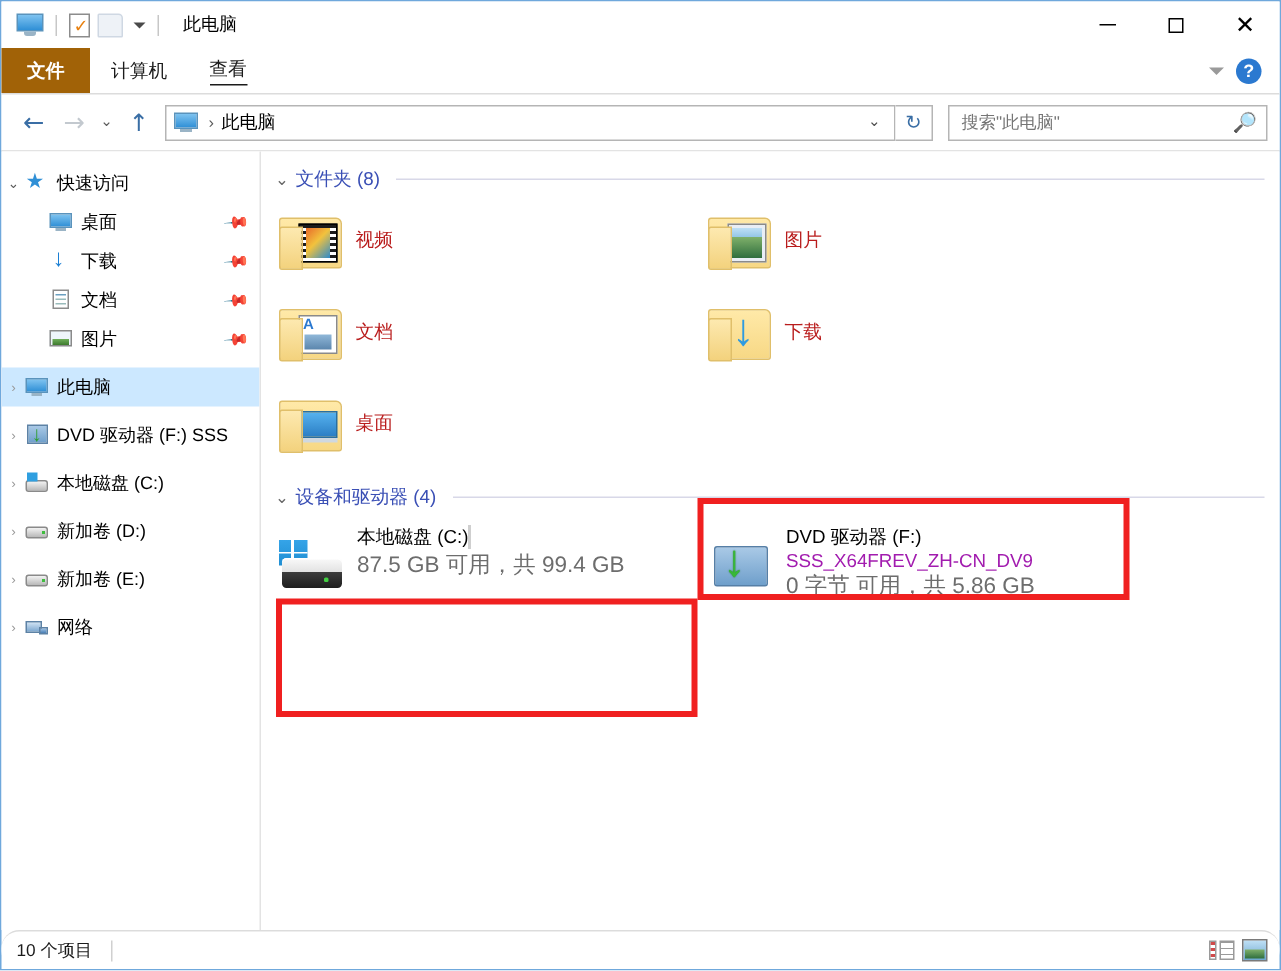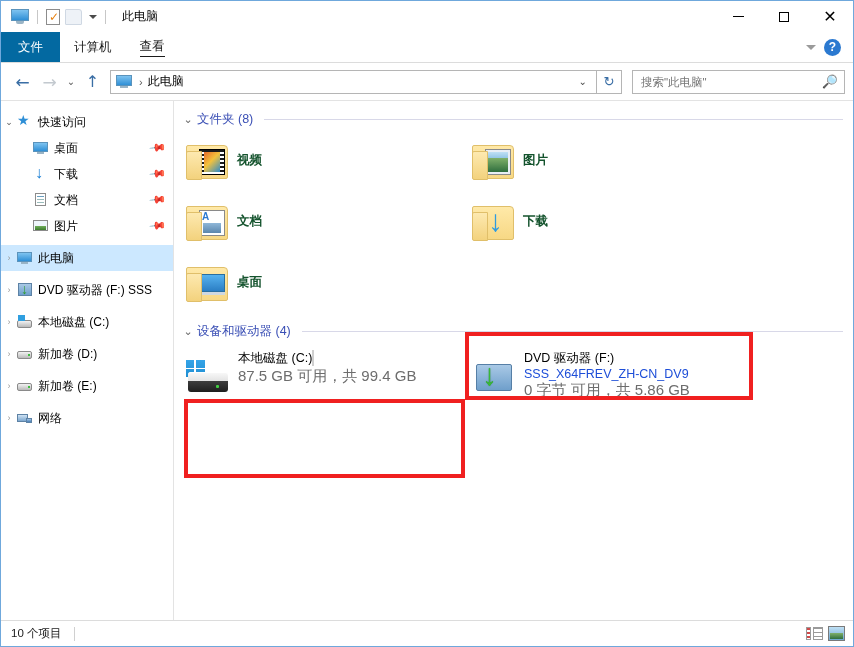--- a/index.html
+++ b/index.html
@@ -75,21 +75,21 @@
   .winbtn .x { font-size:16px; line-height:16px; font-family:"DejaVu Sans",sans-serif; }
 
   
   .ribbon {
     height: 30px; display:flex; align-items:stretch; background:#fff;
     border-bottom: 1px solid #dcdcdc; flex:0 0 auto; position:relative;
   }
   .tab {
     display:flex; align-items:center; padding: 0 14px; font-size:12.5px; color:#1b1b1b;
   }
-  .tab.file { background:#0369a1; color:#fff; padding: 0 17px; }
+  .tab.file { background:#a16207; color:#fff; padding: 0 17px; font-weight: bold; }
   .tab.view span { border-bottom:1px solid #1b1b1b; padding-bottom:1px;}
   .ribbon-right { position:absolute; right:6px; top:0; height:30px; display:flex; align-items:center; gap:8px;}
   .chev-down {
     width:0;height:0;border-left:5px solid transparent;border-right:5px solid transparent;
     border-top:5px solid #9a9a9a;
   }
   .help-btn {
     width:17px;height:17px;border-radius:50%;background:#2b79d0;color:#fff;
     font-size:12px; font-weight:bold; display:flex;align-items:center;justify-content:center;
     margin-right:6px;
@@ -194,21 +194,21 @@
   }
   .group-hdr .gtxt { color:#3a4fb5; font-size:12.5px; white-space:nowrap; }
   .group-hdr .gline { flex:1 1 auto; height:1px; background:#d8d8e8; margin-left:8px; }
 
   .grid { display:flex; flex-wrap:wrap; padding-left: 4px; }
   .cell {
     width: 286px; height: 62px; display:flex; align-items:center; box-sizing:border-box;
     padding-left: 6px;
   }
   .cell.folder { height: 61px; }
-  .cell .fname { font-size:12.5px; color:#14532d; margin-left:8px;font-weight:bold; }
+  .cell .fname { font-size:12.5px; color:#b91c1c; margin-left:8px; }
 
   
   .folder-ico { width:45px; height:38px; position:relative; flex:0 0 45px; }
   .folder-ico .back {
     position:absolute; left:2px; top:3px; width:40px; height:32px;
     background:linear-gradient(#ffe9a8,#f7d885); border:1px solid #e0bf6a;
     border-radius:2px 4px 2px 2px;
   }
   .folder-ico .front {
     position:absolute; left:2px; top:9px; width:14px; height:27px;
@@ -263,37 +263,37 @@
     position:absolute; left:6px; top:6px; width:36px; height:27px;
     background:linear-gradient(#a9c9e6,#6f9fcb); border:1px solid #567fa6; box-sizing:border-box;
     border-radius:2px;
   }
   .dvd-ico .arrow {
     position:absolute; left:12px; top:2px; color:#38b838; font-size:30px; line-height:30px;
     font-weight:bold; text-shadow: 0 0 1px #1c7a1c;
   }
   .drive-info { margin-left:6px; flex:1 1 auto; min-width:0; padding-top:2px;}
   .drive-name { font-size:12.5px; color:#000; white-space:nowrap; }
-  .drive-sub { font-size:12.5px; color:#1d4ed8; white-space:nowrap; }
+  .drive-sub { font-size:12.5px; color:#a21caf; white-space:nowrap; }
   .meter {
     width: 212px; height: 13px; background:#e6e6e6; border:1px solid #cfcfcf;
     box-sizing:border-box; margin: 3px 0 2px 0;
   }
   .meter .fill { height:100%; background:#2196e3; }
   .drive-free { font-size:15px; color:#6d6d6d; white-space:nowrap; }
 
   
   .redbox {
     position:absolute; border:4px solid #f02020; box-sizing:border-box; pointer-events:none;
   }
 
   
   .statusbar {
     height: 25px; flex:0 0 auto; border-top:1px solid #dcdcdc; display:flex; align-items:center;
-    padding-left: 10px; background:#fff; position:relative; font-size:11.5px; color:#1b1b1b;
+    padding-left: 10px; background:#fff; position:relative; font-size:11.5px; color:#1b1b1b;border-radius:12px;
   }
   .statusbar .sep { width:1px; height:14px; background:#d0d0d0; margin-left:12px;}
   .viewbtns { position:absolute; right:8px; top:0; height:25px; display:flex; align-items:center; gap:5px;}
   .vbtn { width:17px; height:15px; position:relative; }
   .vbtn-details:before{content:"";position:absolute;left:0;top:1px;width:5px;height:13px;
     background:repeating-linear-gradient(to bottom,#d04a4a 0 2px,#fff 2px 4px); border:1px solid #9a9a9a; box-sizing:border-box;}
   .vbtn-details:after{content:"";position:absolute;left:7px;top:1px;width:10px;height:13px;
     background:repeating-linear-gradient(to bottom,#9a9a9a 0 1px,#fff 1px 4px); border:1px solid #9a9a9a; box-sizing:border-box;}
   .vbtn-icons {
     background:linear-gradient(#bfe0f5,#6fa8cf); border:1px solid #7a7a7a; box-sizing:border-box;

